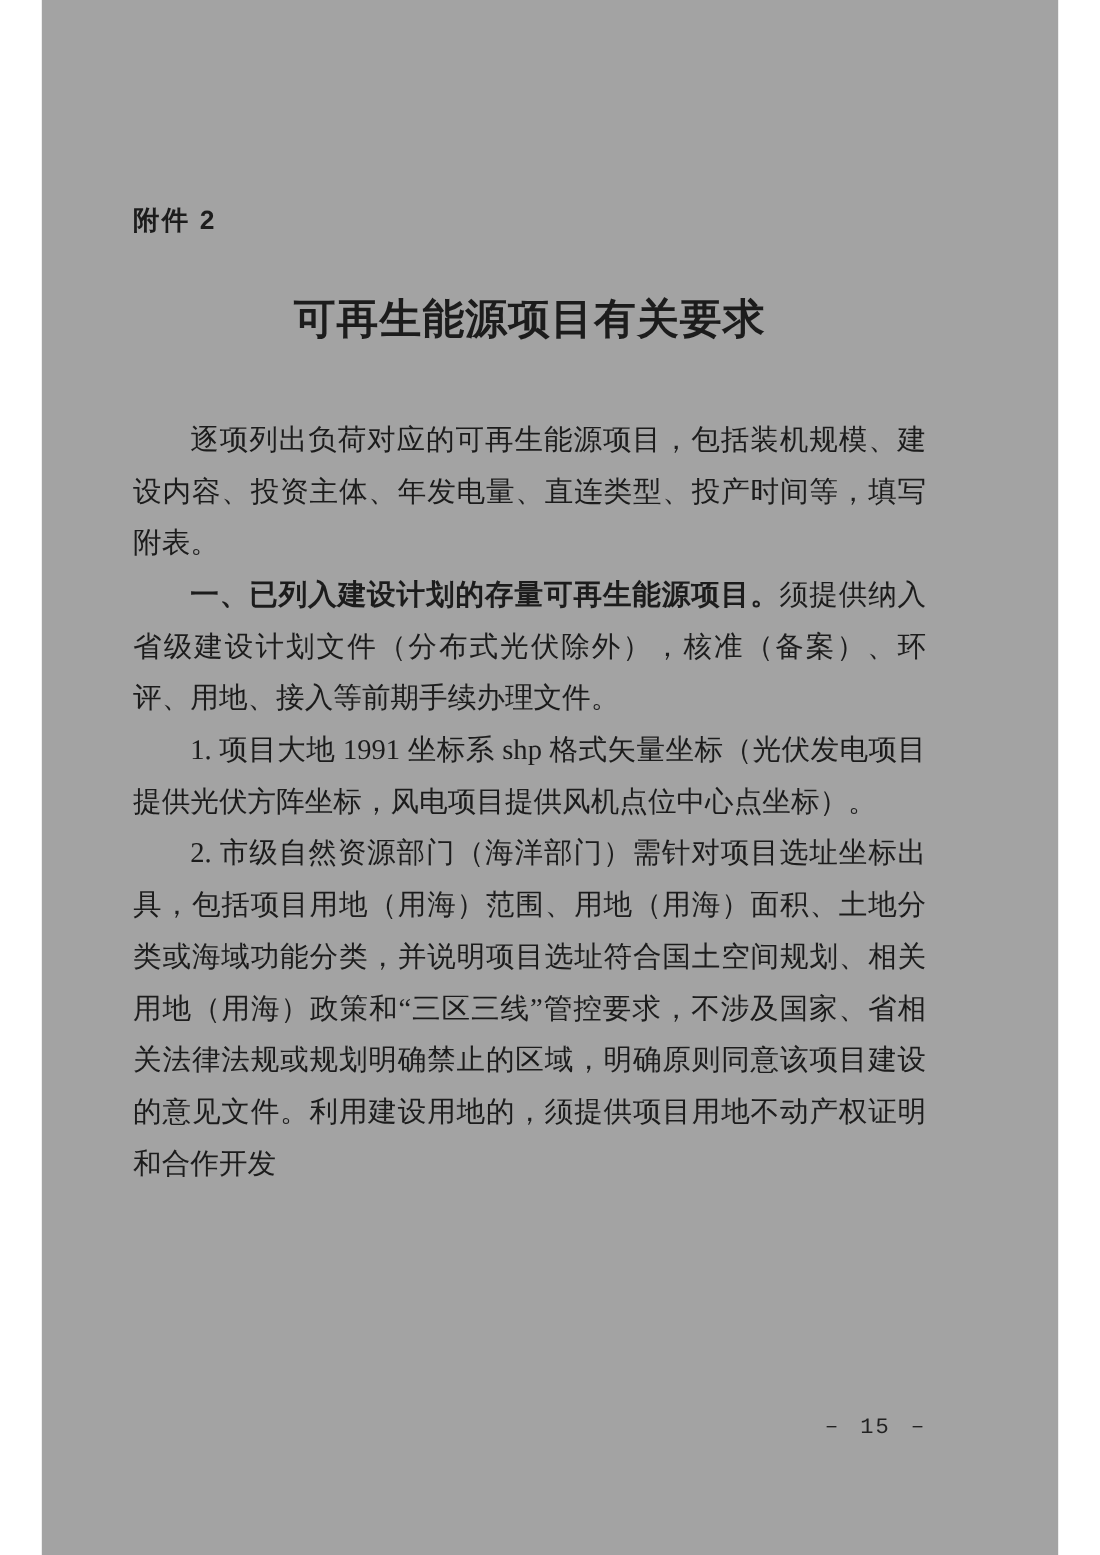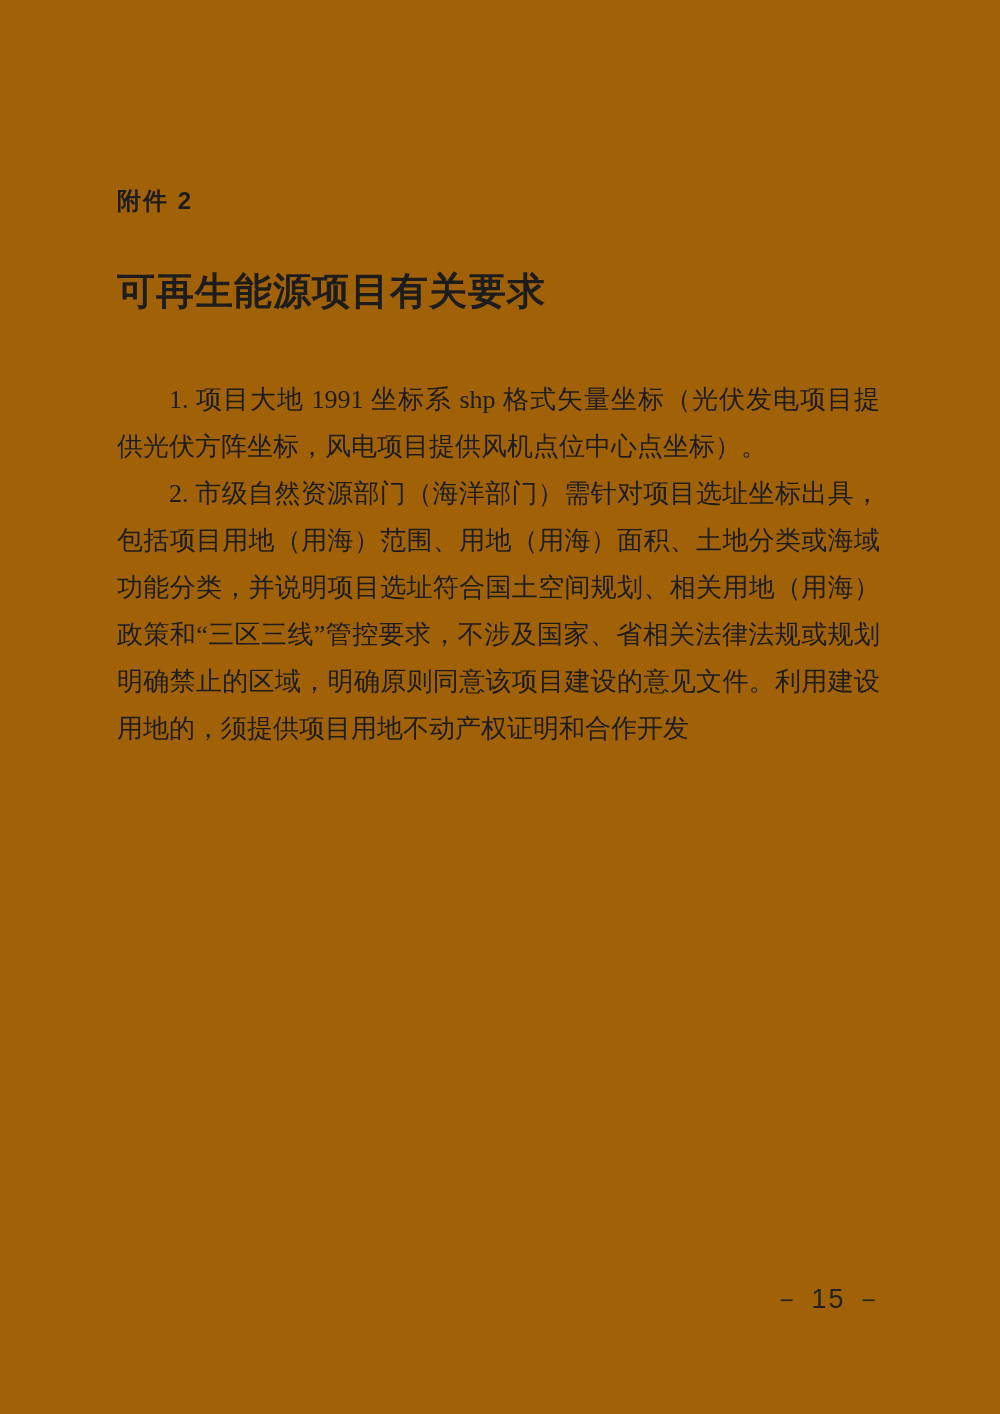--- a/index.html
+++ b/index.html
@@ -2,44 +2,44 @@
 <html lang="zh"><head>
 <meta charset="utf-8">
 <style>
   html, body {
     margin: 0;
     padding: 0;
     background: #ffffff;
   }
   .page {
     position: relative;
-    width: 1000px;
+    width: 924px;
     height: 1414px;
     margin: 0 auto;
-    background: #a16207;
+    background: #a3a3a3;
     color: #1c1c1c;
     box-sizing: border-box;
-    padding: 186px 120px 0 117px;
+    padding: 186px 120px 0 83px;
     font-family: "Liberation Serif", "DejaVu Serif", serif;
     overflow: hidden;
   }
   .attachment-label {
     font-family: "Liberation Sans", "DejaVu Sans", sans-serif;
     font-weight: 700;
     font-size: 24px;
     line-height: 30px;
     letter-spacing: 2px;
     margin: 0;
   }
   .doc-title {
     font-family: "Liberation Serif", "DejaVu Serif", serif;
     font-weight: 700;
     font-size: 38px;
     line-height: 46px;
-    text-align: left;
+    text-align: center;
     letter-spacing: 1px;
     margin: 52px 0 0 0;
   }
   .doc-body {
     margin-top: 62px;
     font-size: 26px;
     line-height: 47px;
     text-align: justify;
   }
   .doc-body p.para {
@@ -47,34 +47,36 @@
     text-indent: 2em;
   }
   .bold-run {
     font-family: "Liberation Sans", "DejaVu Sans", sans-serif;
     font-weight: 700;
   }
   .page-number {
     position: absolute;
     top: 1284px;
     right: 116px;
-    font-size: 27px;
+    font-size: 20px;
     line-height: 30px;
     letter-spacing: 2px;
-    font-family: Liberation Sans, sans-serif;
+    font-family: Liberation Mono, monospace;
     color: #222222;
   }
 </style>
 </head>
 <body>
 
 <div class="page">
   <p class="attachment-label">附件 2</p>
 
   <h1 class="doc-title">可再生能源项目有关要求</h1>
 
   <div class="doc-body">
+      <p class="para"><span>逐项列出负荷对应的可再生能源项目，包括装机规模、建设内容、投资主体、年发电量、直连类型、投产时间等，填写附表。</span></p>
+      <p class="para"><span class="bold-run">一、已列入建设计划的存量可再生能源项目。</span><span>须提供纳入省级建设计划文件（分布式光伏除外），核准（备案）、环评、用地、接入等前期手续办理文件。</span></p>
       <p class="para"><span>1. 项目大地 1991 坐标系 shp 格式矢量坐标（光伏发电项目提供光伏方阵坐标，风电项目提供风机点位中心点坐标）。</span></p>
       <p class="para"><span>2. 市级自然资源部门（海洋部门）需针对项目选址坐标出具，包括项目用地（用海）范围、用地（用海）面积、土地分类或海域功能分类，并说明项目选址符合国土空间规划、相关用地（用海）政策和“三区三线”管控要求，不涉及国家、省相关法律法规或规划明确禁止的区域，明确原则同意该项目建设的意见文件。利用建设用地的，须提供项目用地不动产权证明和合作开发</span></p>
     </div>
 
   <div class="page-number">－ 15 －</div>
 </div>
 
 </body></html>

